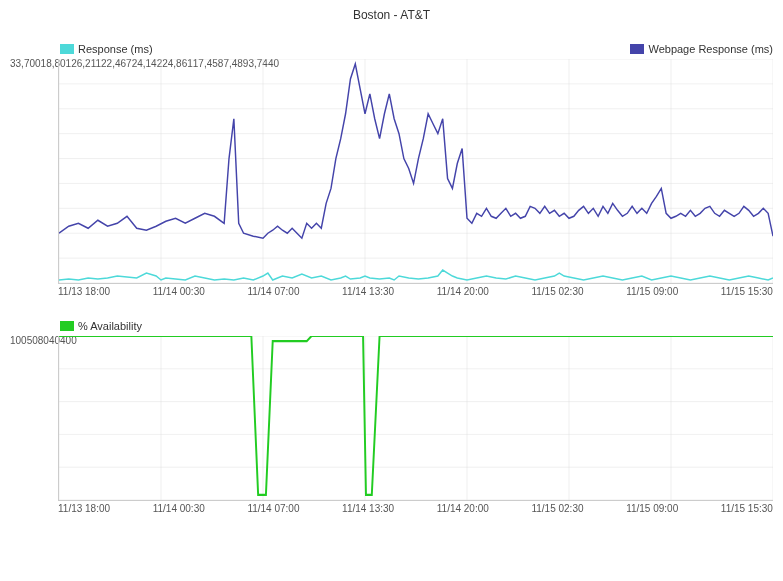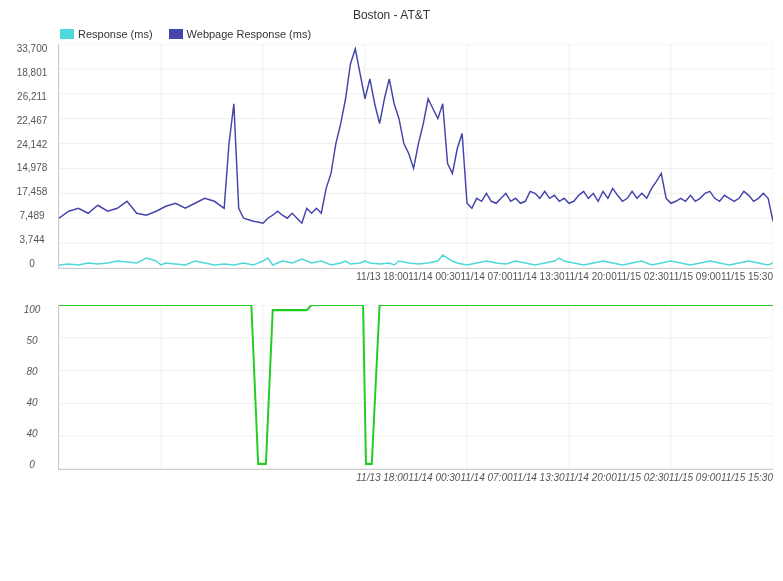--- a/index.html
+++ b/index.html
@@ -1,36 +1,36 @@
 <!DOCTYPE html>
 <html><head>
   <meta charset="utf-8">
   <style>
     * { margin: 0; padding: 0; box-sizing: border-box; }
     body { background: #fff; font-family: Arial, sans-serif; font-size: 11px; color: #333; width: 783px; height: 581px; overflow: hidden; }
     
     .chart-container { width: 783px; height: 581px; padding: 8px 10px; }
     
-    .chart-title { text-align: center; font-size: 12px; color: #333; margin-bottom: 6px; }
-    
-    .legend { display: flex; gap: 16px; margin-bottom: 4px; margin-left: 50px; }
+    .chart-title { text-align: center; font-size: 12px; color: #333; margin-bottom: 21px; }
+    
+    .legend { display: flex; gap: 16px; margin-bottom: 4px; margin-left: 50px; justify-content: space-between; }
     .legend-item { display: flex; align-items: center; gap: 4px; font-size: 11px; }
     .legend-color { width: 14px; height: 10px; }
     .legend-color.response { background: #4dd9d9; border: 1px solid #4dd9d9; }
     .legend-color.webpage { background: #4444aa; border: 1px solid #4444aa; }
     
     .top-chart-area { position: relative; height: 245px; margin-bottom: 16px; }
-    .bottom-chart-area { position: relative; height: 185px; font-style: italic; }
-    
-    .y-axis { position: absolute; left: 0; top: 0; bottom: 20px; width: 48px; display: flex; flex-direction: column; justify-content: space-between; align-items: center; padding-right: 4px; }
+    .bottom-chart-area { position: relative; height: 185px; }
+    
+    .y-axis { position: absolute; left: 0; top: 0; bottom: 20px; width: 48px; display: flex; flex-direction: row; justify-content: space-between; align-items: flex-start; padding-right: 4px; }
     .y-label { font-size: 10px; color: #555; line-height: 1; }
     
     .chart-svg-wrapper { position: absolute; left: 48px; right: 0; top: 0; bottom: 20px; border-left: 1px solid #ccc; border-bottom: 1px solid #ccc; overflow: hidden; }
     
-    .x-axis { position: absolute; left: 48px; right: 0; bottom: 0; height: 18px; display: flex; justify-content: flex-end; }
+    .x-axis { position: absolute; left: 48px; right: 0; bottom: 0; height: 18px; display: flex; justify-content: space-between; }
     .x-label { font-size: 10px; color: #555; transform: none; white-space: nowrap; }
     
     .availability-legend { display: flex; gap: 16px; margin-bottom: 4px; margin-left: 50px; margin-top: 4px; }
     .avail-color { width: 14px; height: 10px; background: #22cc22; }
     
     svg { width: 100%; height: 100%; }
   </style>
 </head>
 <body>
 
@@ -49,21 +49,21 @@
     </div>
   </div>
 
   <div class="top-chart-area">
     <div class="y-axis">
       <span class="y-label">33,700</span>
       <span class="y-label">18,801</span>
       <span class="y-label">26,211</span>
       <span class="y-label">22,467</span>
       <span class="y-label">24,142</span>
-      <span class="y-label">14,978</span>
+      <span class="y-label">24,861</span>
       <span class="y-label">17,458</span>
       <span class="y-label">7,489</span>
       <span class="y-label">3,744</span>
       <span class="y-label">0</span>
     </div>
 
     <div class="chart-svg-wrapper">
       <svg viewBox="0 0 735 225" preserveAspectRatio="none">
 
         <line x1="0" y1="0" x2="735" y2="0" stroke="#e0e0e0" stroke-width="0.5"></line>
@@ -312,20 +312,26 @@
       <span class="x-label">11/14 00:30</span>
       <span class="x-label">11/14 07:00</span>
       <span class="x-label">11/14 13:30</span>
       <span class="x-label">11/14 20:00</span>
       <span class="x-label">11/15 02:30</span>
       <span class="x-label">11/15 09:00</span>
       <span class="x-label">11/15 15:30</span>
     </div>
   </div>
 
+  <div class="availability-legend">
+    <div class="legend-item">
+      <div class="avail-color"></div>
+      <span>% Availability</span>
+    </div>
+  </div>
 
   <div class="bottom-chart-area">
     <div class="y-axis">
       <span class="y-label">100</span>
       <span class="y-label">50</span>
       <span class="y-label">80</span>
       <span class="y-label">40</span>
       <span class="y-label">40</span>
       <span class="y-label">0</span>
     </div>

